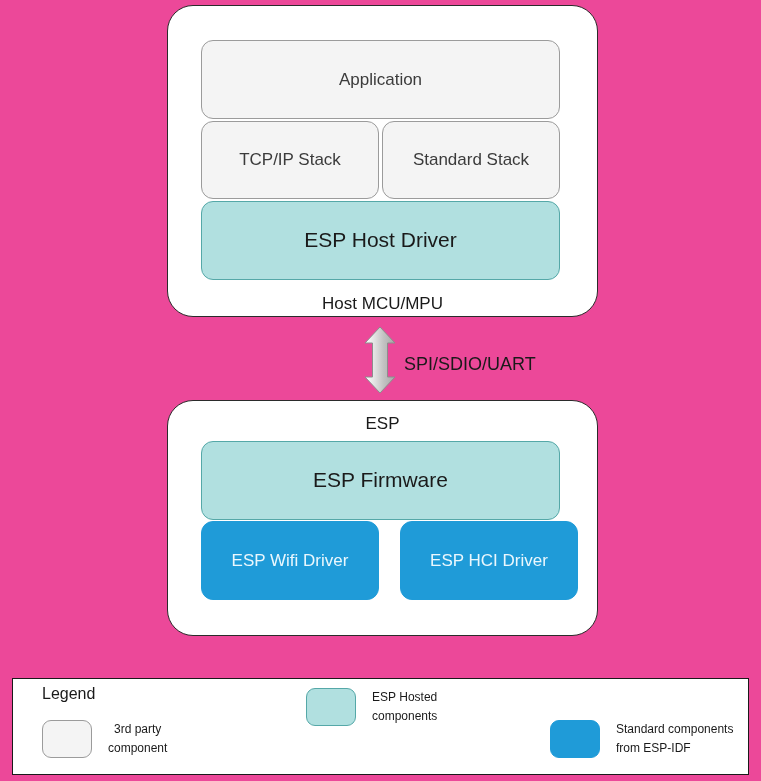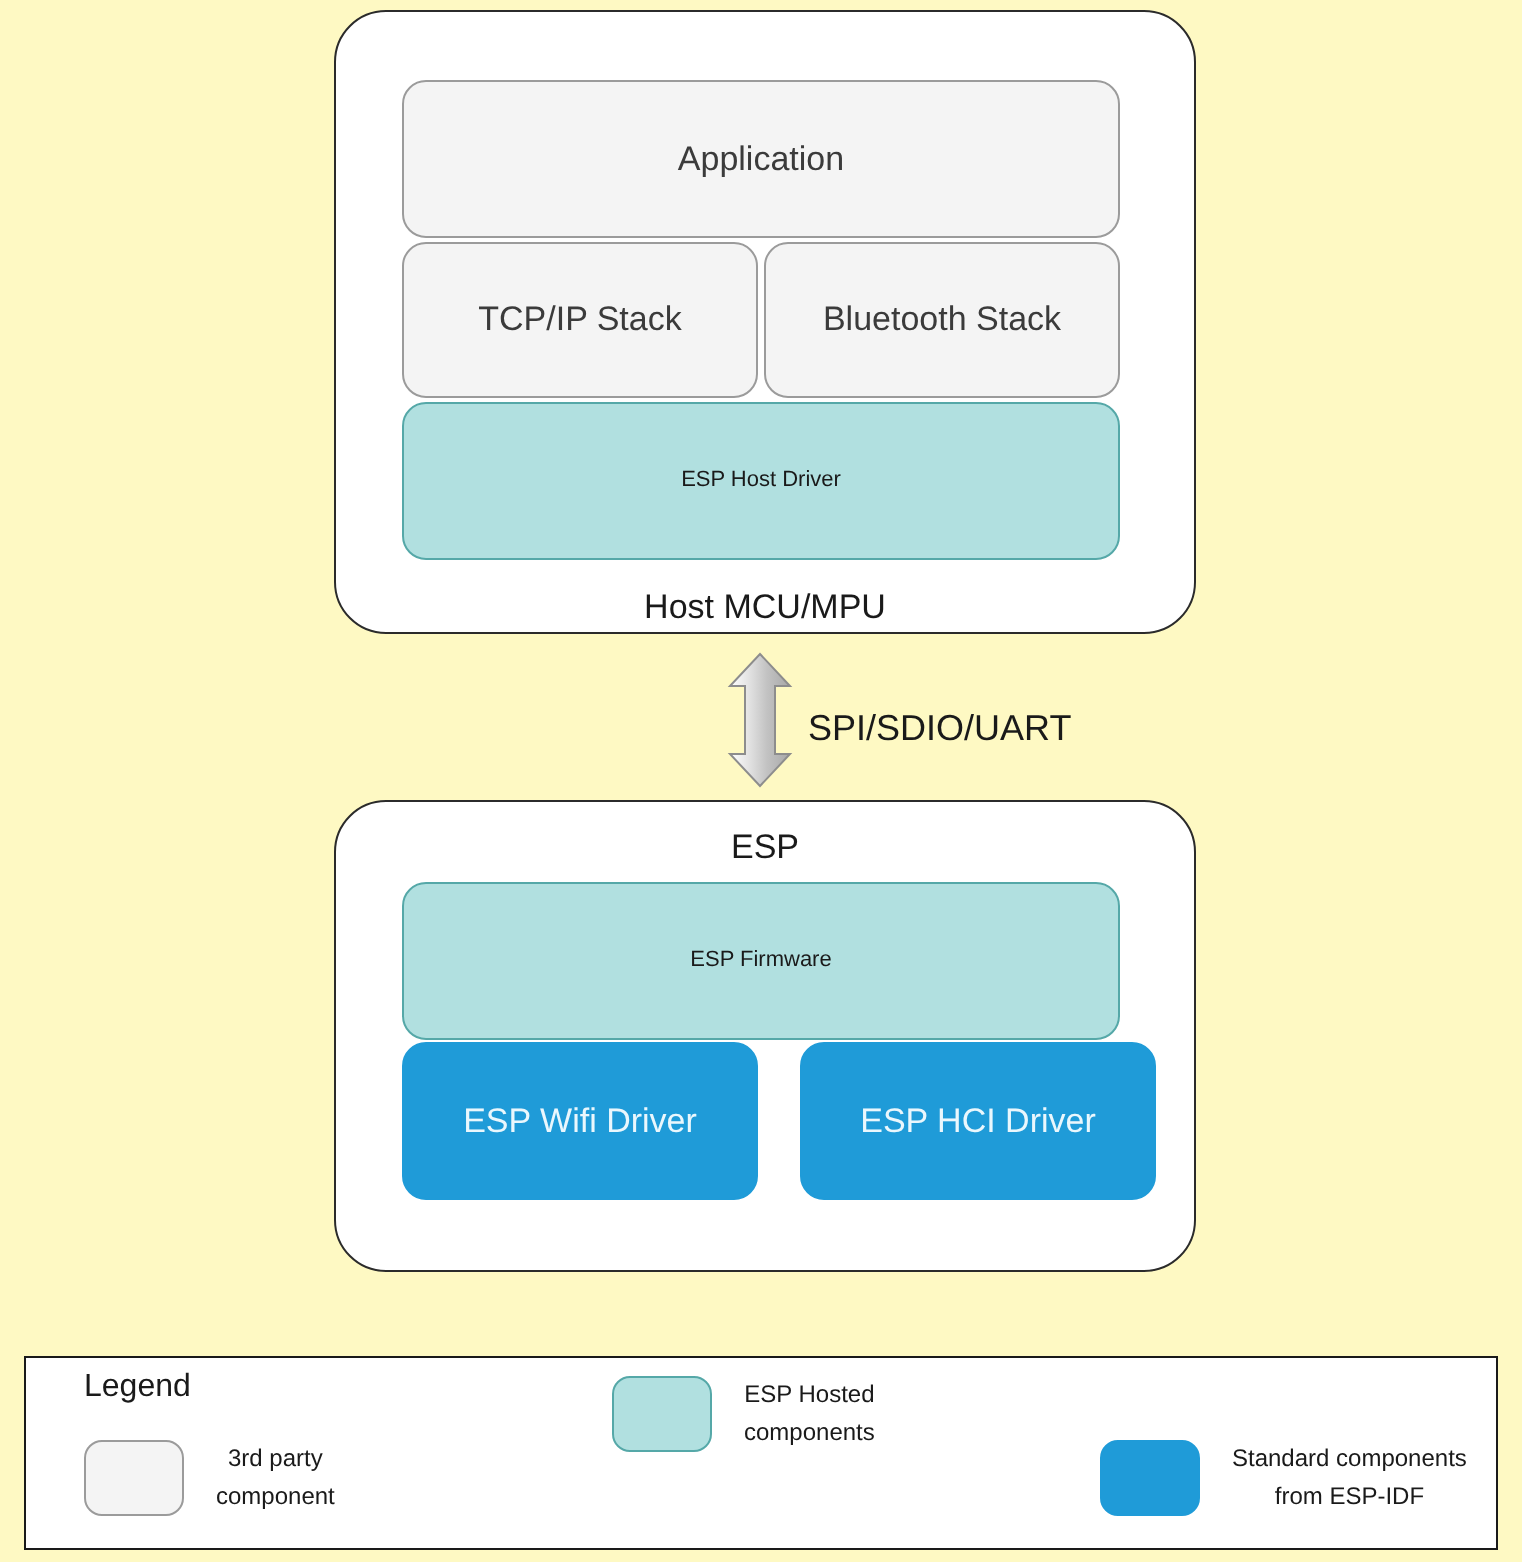--- a/index.html
+++ b/index.html
@@ -10,21 +10,21 @@
   }
   body {
     font-family: "Liberation Sans", sans-serif;
     color: #1a1a1a;
     -webkit-font-smoothing: antialiased;
   }
   #canvas {
     position: relative;
     width: 761px;
     height: 781px;
-    background: #fef9c3;
+    background: #ec4899;
     overflow: hidden;
   }
 
   
   .blk {
     position: absolute;
     box-sizing: border-box;
     display: flex;
     align-items: center;
     justify-content: center;
@@ -44,21 +44,21 @@
     border-radius: 12px;
     color: #3b3b3b;
     font-size: 17px;
   }
 
   .hosted {
     background: #b1e0e0;
     border: 1px solid #55a8a8;
     border-radius: 12px;
     color: #1a1a1a;
-    font-size: 11px;
+    font-size: 21px;
   }
 
   .idf {
     background: #1f9bd8;
     border: 1px solid #1f9bd8;
     border-radius: 12px;
     color: #eaf7fd;
     font-size: 17px;
     align-items: center;
   }
@@ -121,39 +121,39 @@
     border-radius: 9px;
   }
   .legend-text {
     font-size: 12px;
     color: #1a1a1a;
     line-height: 1.55;
     margin-left: 16px;
     white-space: pre-line;
   }
   .lt-center { text-align: center; }
-  .lt-right  { text-align: center; }
+  .lt-right  { text-align: left; }
 </style>
 </head>
 <body>
 
 <div id="canvas">
 
   <div class="blk outer-box" style="left:167px; top:5px; width:431px; height:312px;"></div>
 
   <div class="blk third-party" style="left:201px; top:40px; width:359px; height:79px;">
     <span>Application</span>
   </div>
 
   <div class="blk third-party" style="left:201px; top:121px; width:178px; height:78px;">
     <span>TCP/IP Stack</span>
   </div>
 
   <div class="blk third-party" style="left:382px; top:121px; width:178px; height:78px;">
-    <span>Bluetooth Stack</span>
+    <span>Standard Stack</span>
   </div>
 
   <div class="blk hosted" style="left:201px; top:201px; width:359px; height:79px;">
     <span>ESP Host Driver</span>
   </div>
 
   <div class="container-label" style="left:167px; top:294px; width:431px;">Host MCU/MPU</div>
 
   <div class="arrow-wrap" style="left:362px; top:326px; width:36px; height:68px;">
     <svg width="36" height="68" viewBox="0 0 36 68">

